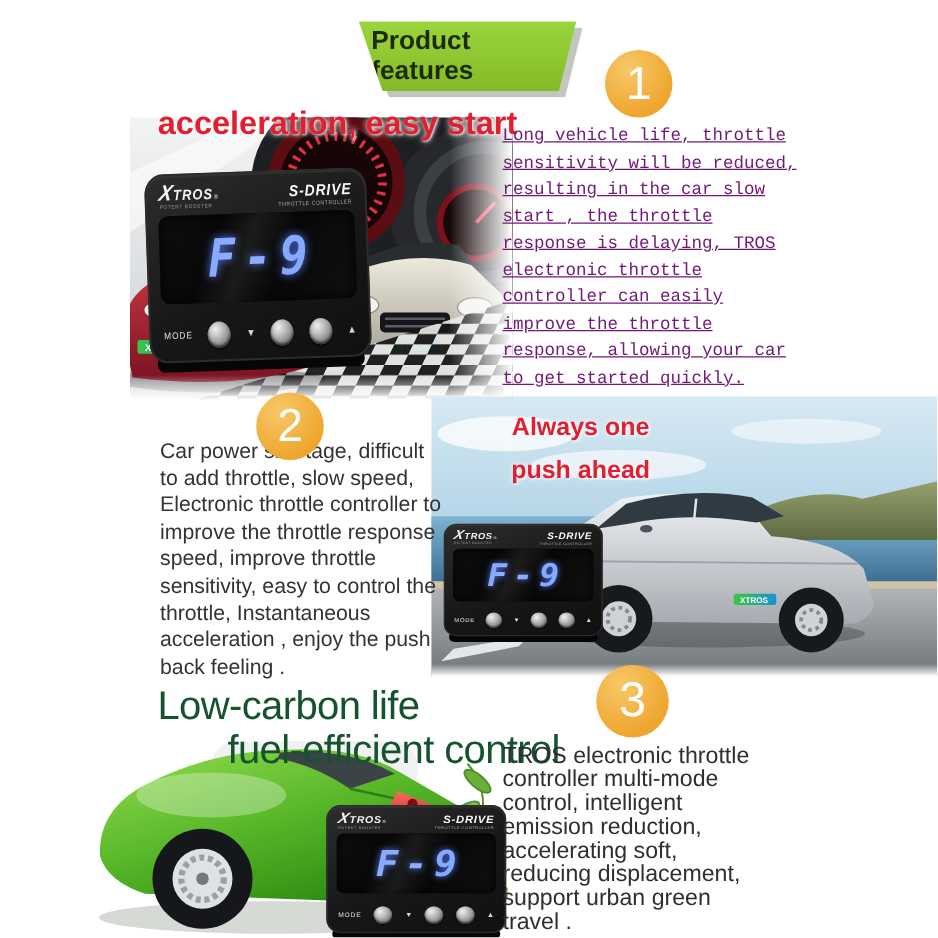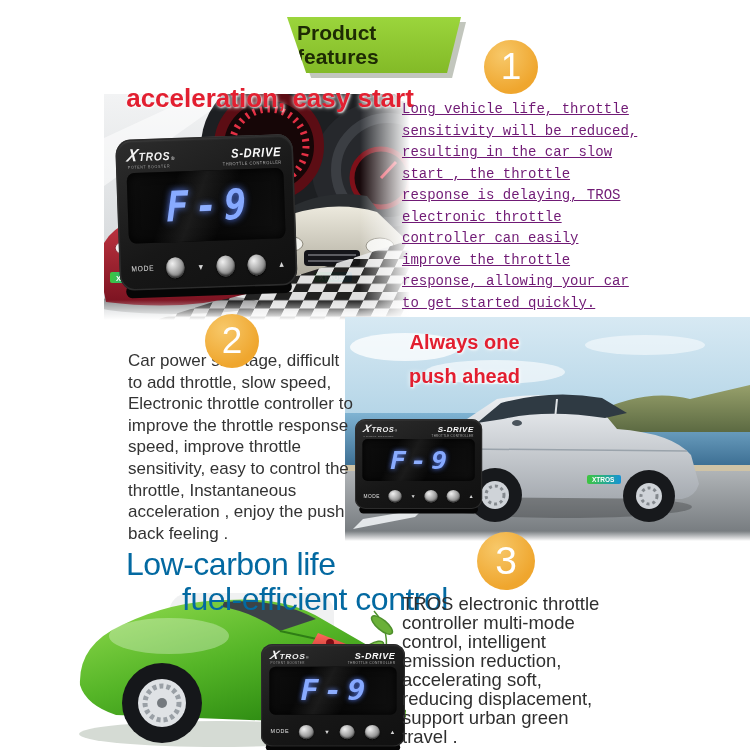--- a/index.html
+++ b/index.html
@@ -22,21 +22,21 @@
     font-weight:500;z-index:7;}
   #circle-1{left:484px;top:40px;width:54px;height:54px;font-size:37px;}
   #circle-2{left:205px;top:314px;width:54px;height:54px;font-size:37px;}
   #circle-3{left:477px;top:532px;width:58px;height:58px;font-size:39px;}
 
   
   .h-red{position:absolute;color:#e21f30;font-weight:bold;text-align:center;z-index:6;
     text-shadow:0 0 5px rgba(255,255,255,.95),1px 1px 2px rgba(255,255,255,.8);}
   #h-red-1{left:90px;top:84px;width:360px;font-size:26px;line-height:29px;}
   #h-red-2{left:352px;top:325px;width:225px;font-size:20px;line-height:34px;}
-  .h-green{position:absolute;color:#0369a1;font-size:32px;letter-spacing:-0.5px;z-index:6;}
+  .h-green{position:absolute;color:#14532d;font-size:32px;letter-spacing:-0.5px;z-index:6;}
   #h-green-1{left:126px;top:546px;}
   #h-green-2{left:182px;top:581px;}
 
   
   .para{position:absolute;white-space:pre;z-index:6;}
   #para-1{left:402px;top:99px;width:240px;font-family:"Liberation Mono","DejaVu Sans Mono",monospace;
     font-size:14px;line-height:21.5px;color:#701a75;text-decoration:underline;}
   #para-2{left:128px;top:350px;width:252px;font-size:17px;line-height:21.6px;color:#333;}
   #para-3{left:402px;top:594px;width:245px;font-size:18.5px;line-height:19px;color:#2f2f2f;}
 

